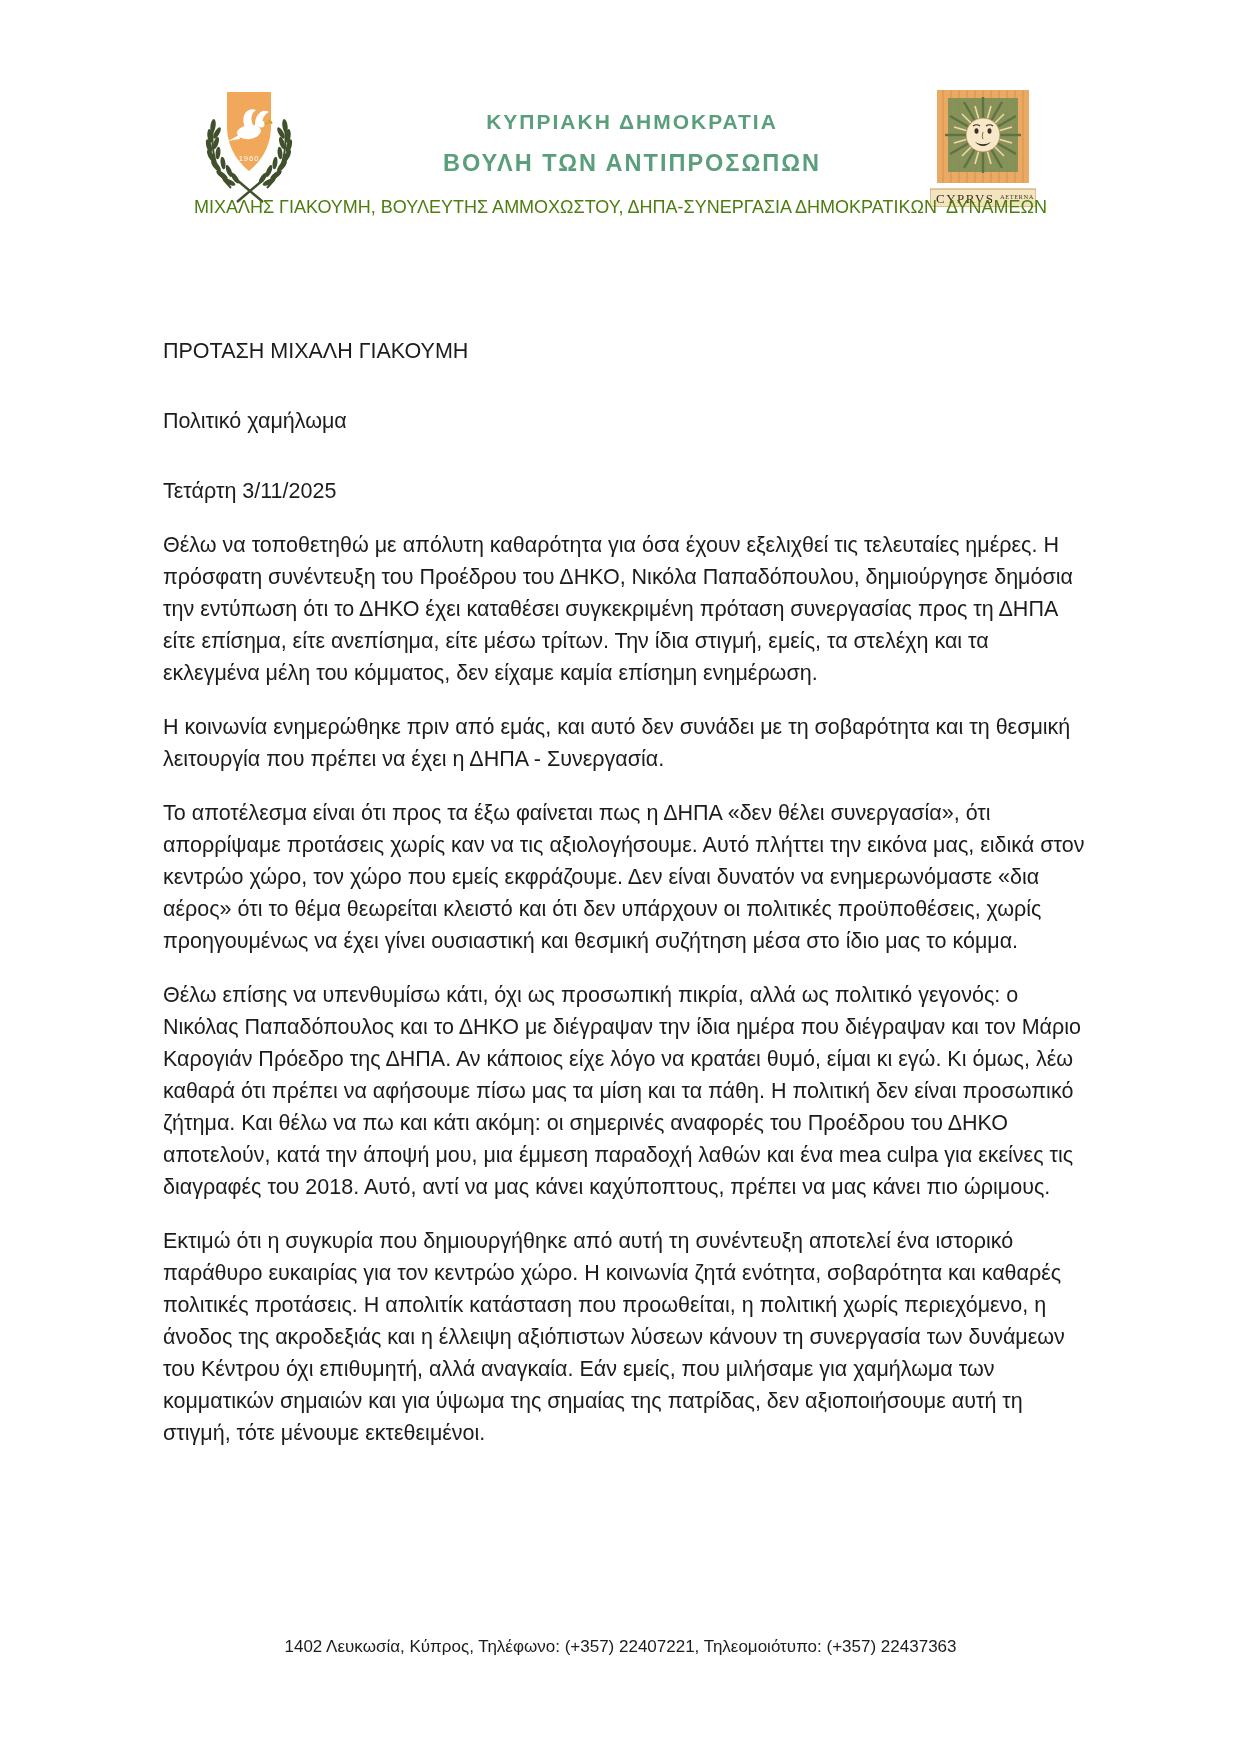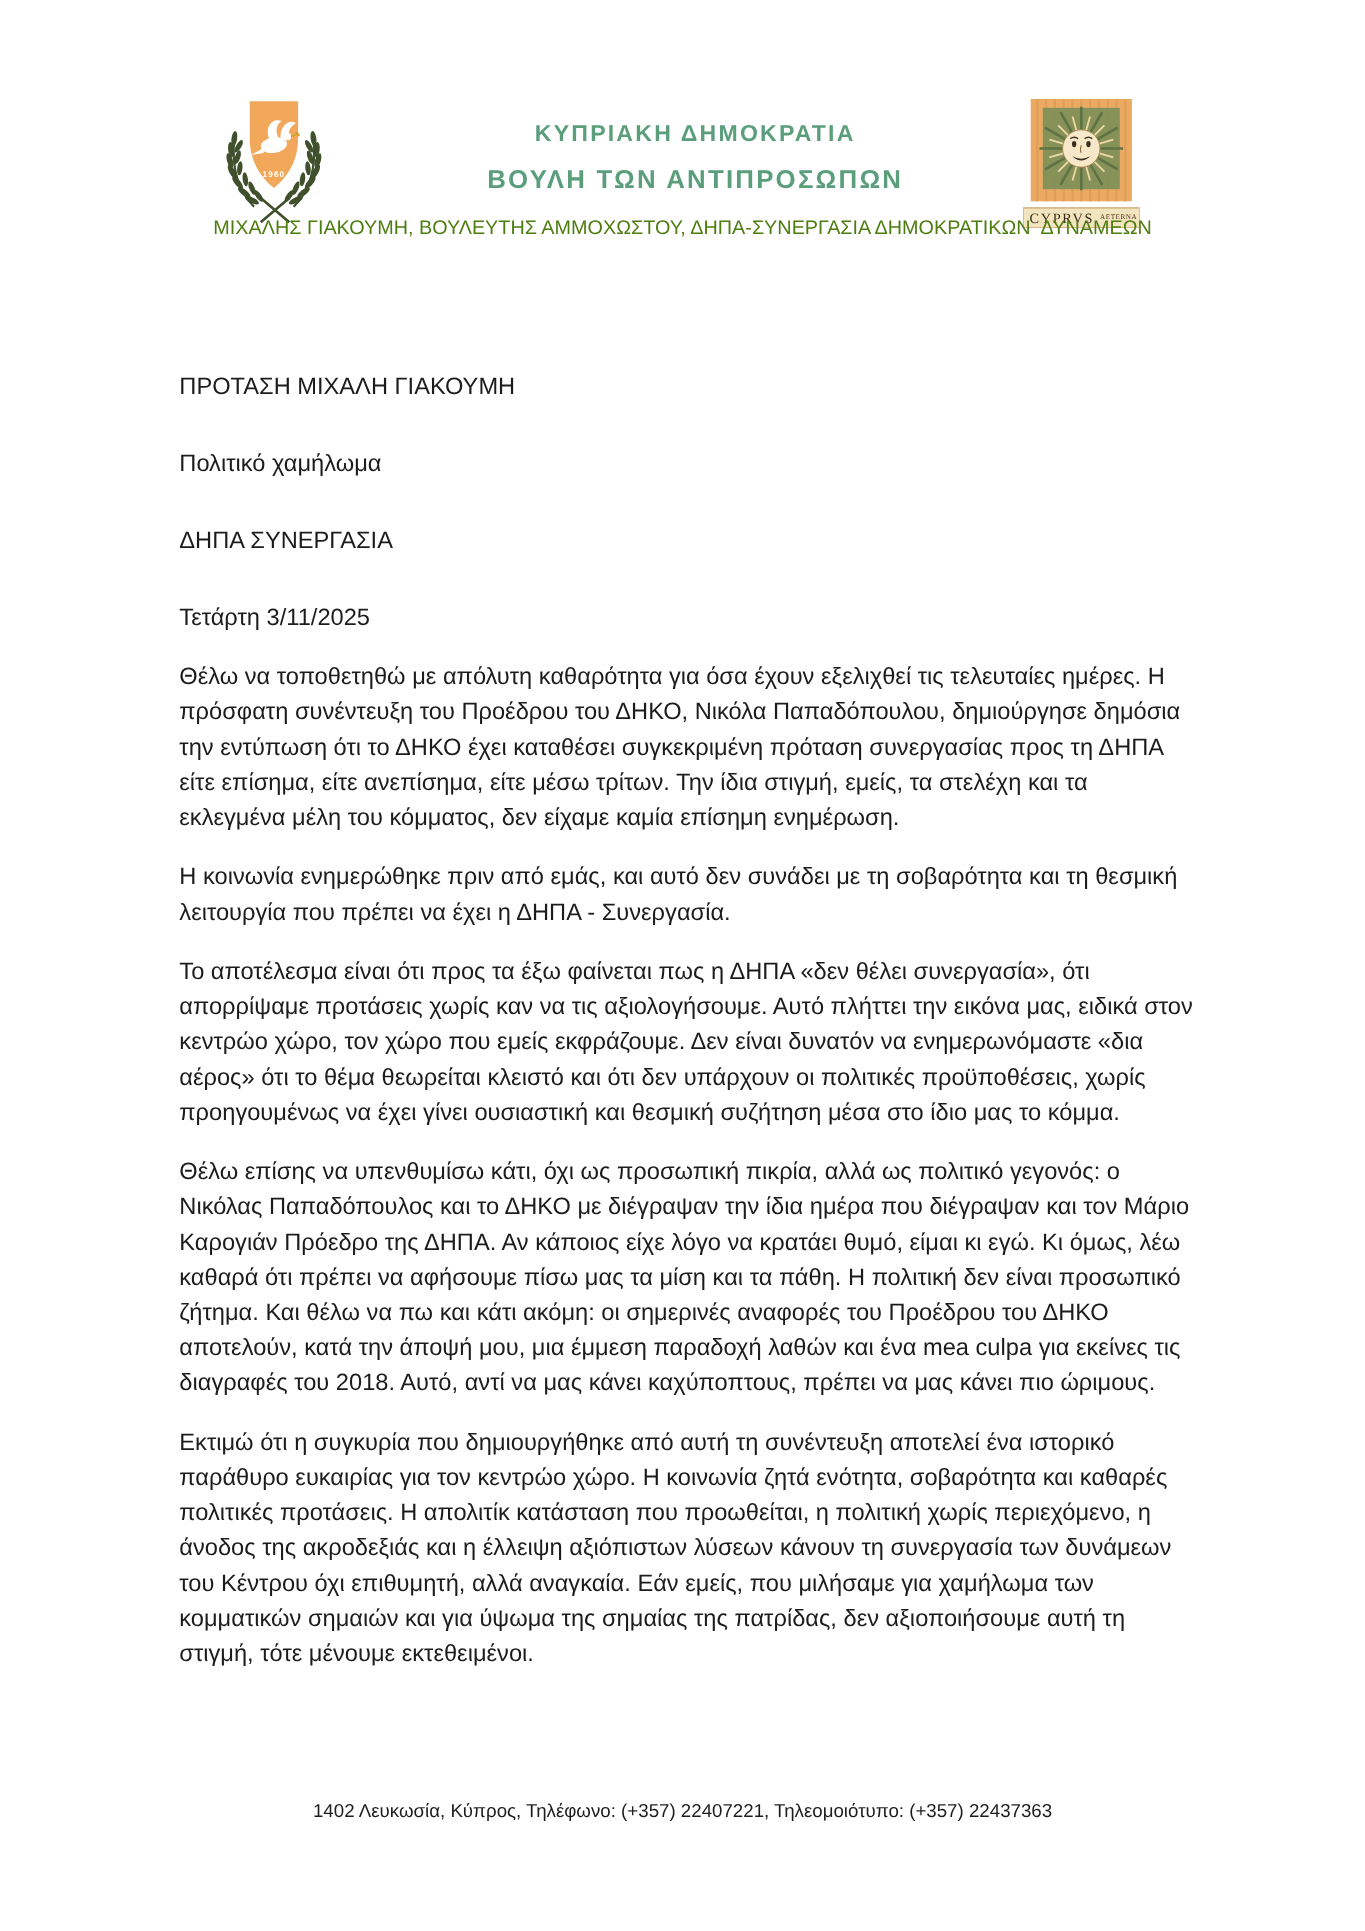--- a/index.html
+++ b/index.html
@@ -2,21 +2,21 @@
 <html lang="el"><head>
 <meta charset="utf-8">
 <title>Document</title>
 <style>
   html,body{margin:0;padding:0;background:#ffffff;}
   .page{
     position:relative;width:1241px;height:1755px;background:#ffffff;
     font-family:"Liberation Sans",sans-serif;color:#1c1c1c;overflow:hidden;
   }
   
-  .emblem{position:absolute;left:193px;top:80px;width:112px;height:124px;font-weight:bold;}
+  .emblem{position:absolute;left:193px;top:80px;width:112px;height:124px;}
   .head-center{position:absolute;left:322px;top:0;width:620px;text-align:center;color:#5a9e7c;}
   .republic-line{position:absolute;top:110px;left:0;width:100%;font-size:21px;font-weight:700;letter-spacing:2px;}
   .house-line{position:absolute;top:150px;left:0;width:100%;font-size:23.5px;font-weight:700;letter-spacing:2px;}
   .aeterna-logo{position:absolute;left:930px;top:90px;width:106px;height:120px;}
   .mp-line{
     position:absolute;top:197px;left:0;width:100%;text-align:center;
     color:#4d7c0f;font-size:18px;white-space:pre-wrap;
   }
   
   .letter{position:absolute;top:297px;left:163px;width:926px;font-size:21.5px;line-height:32px;}
@@ -162,21 +162,20 @@
       </svg>
     </div>
 
     <div class="mp-line">ΜΙΧΑΛΗΣ ΓΙΑΚΟΥΜΗ, ΒΟΥΛΕΥΤΗΣ ΑΜΜΟΧΩΣΤΟΥ, ΔΗΠΑ-ΣΥΝΕΡΓΑΣΙΑ ΔΗΜΟΚΡΑΤΙΚΩΝ  ΔΥΝΑΜΕΩΝ</div>
   </header>
 
   <main class="letter">
     <div class="heading-block">
       <div>ΠΡΟΤΑΣΗ ΜΙΧΑΛΗ ΓΙΑΚΟΥΜΗ</div>
       <div>Πολιτικό χαμήλωμα</div>
-      <div>ΔΗΠΑ ΣΥΝΕΡΓΑΣΙΑ</div>
       <div>Τετάρτη 3/11/2025</div>
     </div>
 
 
     <p class="para">Θέλω να τοποθετηθώ με απόλυτη καθαρότητα για όσα έχουν εξελιχθεί τις τελευταίες ημέρες. Η πρόσφατη συνέντευξη του Προέδρου του ΔΗΚΟ, Νικόλα Παπαδόπουλου, δημιούργησε δημόσια την εντύπωση ότι το ΔΗΚΟ έχει καταθέσει συγκεκριμένη πρόταση συνεργασίας προς τη ΔΗΠΑ είτε επίσημα, είτε ανεπίσημα, είτε μέσω τρίτων. Την ίδια στιγμή, εμείς, τα στελέχη και τα εκλεγμένα μέλη του κόμματος, δεν είχαμε καμία επίσημη ενημέρωση.</p>
     <p class="para">Η κοινωνία ενημερώθηκε πριν από εμάς, και αυτό δεν συνάδει με τη σοβαρότητα και τη θεσμική λειτουργία που πρέπει να έχει η ΔΗΠΑ - Συνεργασία.</p>
     <p class="para">Το αποτέλεσμα είναι ότι προς τα έξω φαίνεται πως η ΔΗΠΑ «δεν θέλει συνεργασία», ότι απορρίψαμε προτάσεις χωρίς καν να τις αξιολογήσουμε. Αυτό πλήττει την εικόνα μας, ειδικά στον κεντρώο χώρο, τον χώρο που εμείς εκφράζουμε. Δεν είναι δυνατόν να ενημερωνόμαστε «δια αέρος» ότι το θέμα θεωρείται κλειστό και ότι δεν υπάρχουν οι πολιτικές προϋποθέσεις, χωρίς προηγουμένως να έχει γίνει ουσιαστική και θεσμική συζήτηση μέσα στο ίδιο μας το κόμμα.</p>
     <p class="para">Θέλω επίσης να υπενθυμίσω κάτι, όχι ως προσωπική πικρία, αλλά ως πολιτικό γεγονός: ο Νικόλας Παπαδόπουλος και το ΔΗΚΟ με διέγραψαν την ίδια ημέρα που διέγραψαν και τον Μάριο Καρογιάν Πρόεδρο της ΔΗΠΑ. Αν κάποιος είχε λόγο να κρατάει θυμό, είμαι κι εγώ. Κι όμως, λέω καθαρά ότι πρέπει να αφήσουμε πίσω μας τα μίση και τα πάθη. Η πολιτική δεν είναι προσωπικό ζήτημα. Και θέλω να πω και κάτι ακόμη: οι σημερινές αναφορές του Προέδρου του ΔΗΚΟ αποτελούν, κατά την άποψή μου, μια έμμεση παραδοχή λαθών και ένα mea culpa για εκείνες τις διαγραφές του 2018. Αυτό, αντί να μας κάνει καχύποπτους, πρέπει να μας κάνει πιο ώριμους.</p>
     <p class="para">Εκτιμώ ότι η συγκυρία που δημιουργήθηκε από αυτή τη συνέντευξη αποτελεί ένα ιστορικό παράθυρο ευκαιρίας για τον κεντρώο χώρο. Η κοινωνία ζητά ενότητα, σοβαρότητα και καθαρές πολιτικές προτάσεις. Η απολιτίκ κατάσταση που προωθείται, η πολιτική χωρίς περιεχόμενο, η άνοδος της ακροδεξιάς και η έλλειψη αξιόπιστων λύσεων κάνουν τη συνεργασία των δυνάμεων του Κέντρου όχι επιθυμητή, αλλά αναγκαία. Εάν εμείς, που μιλήσαμε για χαμήλωμα των κομματικών σημαιών και για ύψωμα της σημαίας της πατρίδας, δεν αξιοποιήσουμε αυτή τη στιγμή, τότε μένουμε εκτεθειμένοι.</p>
   </main>

